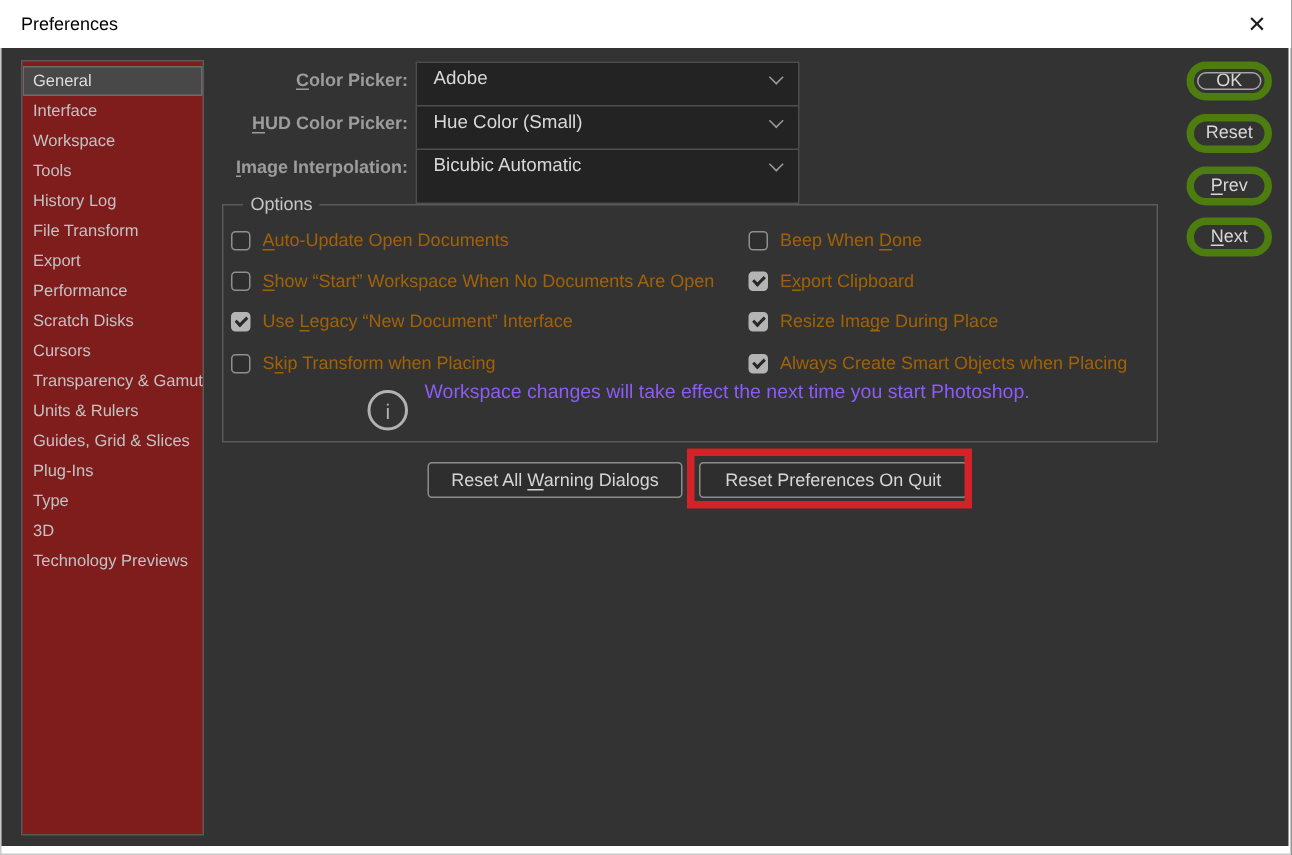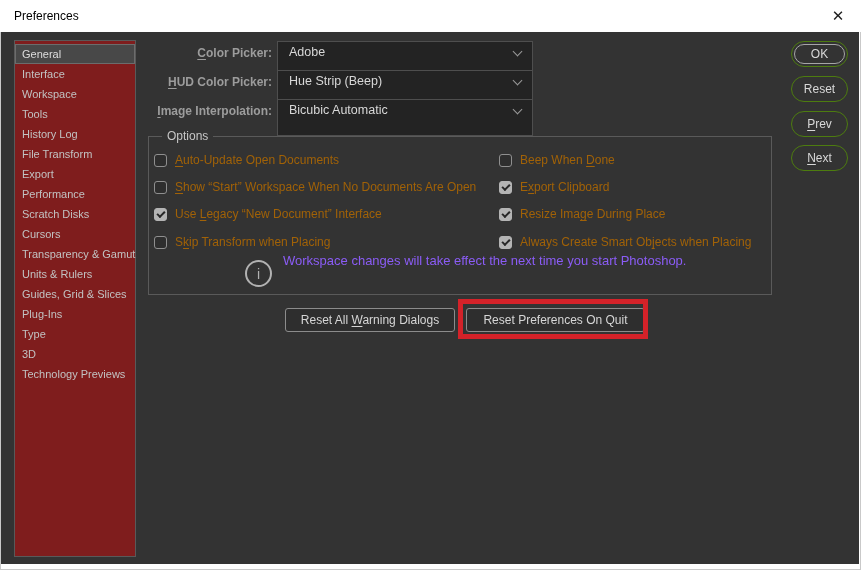--- a/index.html
+++ b/index.html
@@ -46,23 +46,23 @@
     border:2px solid #b2b2b2; border-radius:50%; color:#b2b2b2; font-size:14px;
     display:flex; align-items:center; justify-content:center; }
   .note { position:absolute; left:283px; top:253px; font-size:13px; color:#8b5cf6; white-space:nowrap; }
 
   .btn { position:absolute; background:#2e2e2e; border:1px solid #8c8c8c; border-radius:3px;
     color:#d6d6d6; font-size:12px; display:flex; align-items:center; justify-content:center;
     box-sizing:border-box; white-space:nowrap; }
   .annotation { position:absolute; left:458px; top:299px; width:190px; height:40px;
     border:5px solid #d42229; box-sizing:border-box; pointer-events:none; }
 
-  .pill { position:absolute; left:791px; width:57px; height:26px; border:1px solid #4d7c0f;
+  .pill { position:absolute; left:791px; width:57px; height:26px; border:5px solid #4d7c0f;
     border-radius:13px; background:transparent; color:#d8d8d8; font-size:12px;
-    display:flex; align-items:center; justify-content:center; box-sizing:border-box; }
+    display:flex; align-items:flex-start; justify-content:center; box-sizing:border-box; }
   .pill.focused::after { content:""; position:absolute; inset:2px;
     border:1px solid #a6a6a6; border-radius:10px; }
 
   .mn { text-decoration:underline; text-underline-offset:2px; }
 </style>
 </head>
 <body>
 
 <div class="window">
 
@@ -100,21 +100,21 @@
   </div>
   <div class="dropdown" style="top:41px">
     <span>Adobe</span>
     <span class="chev"></span>
   </div>
 
   <div class="form-label" style="top:75px">
     <span></span><span class="mn">H</span><span>UD Color Picker:</span>
   </div>
   <div class="dropdown" style="top:70px">
-    <span>Hue Strip (Beep)</span>
+    <span>Hue Color (Small)</span>
     <span class="chev"></span>
   </div>
 
   <div class="form-label" style="top:104px">
     <span></span><span class="mn">I</span><span>mage Interpolation:</span>
   </div>
   <div class="dropdown" style="top:99px">
     <span>Bicubic Automatic</span>
     <span class="chev"></span>
   </div>

